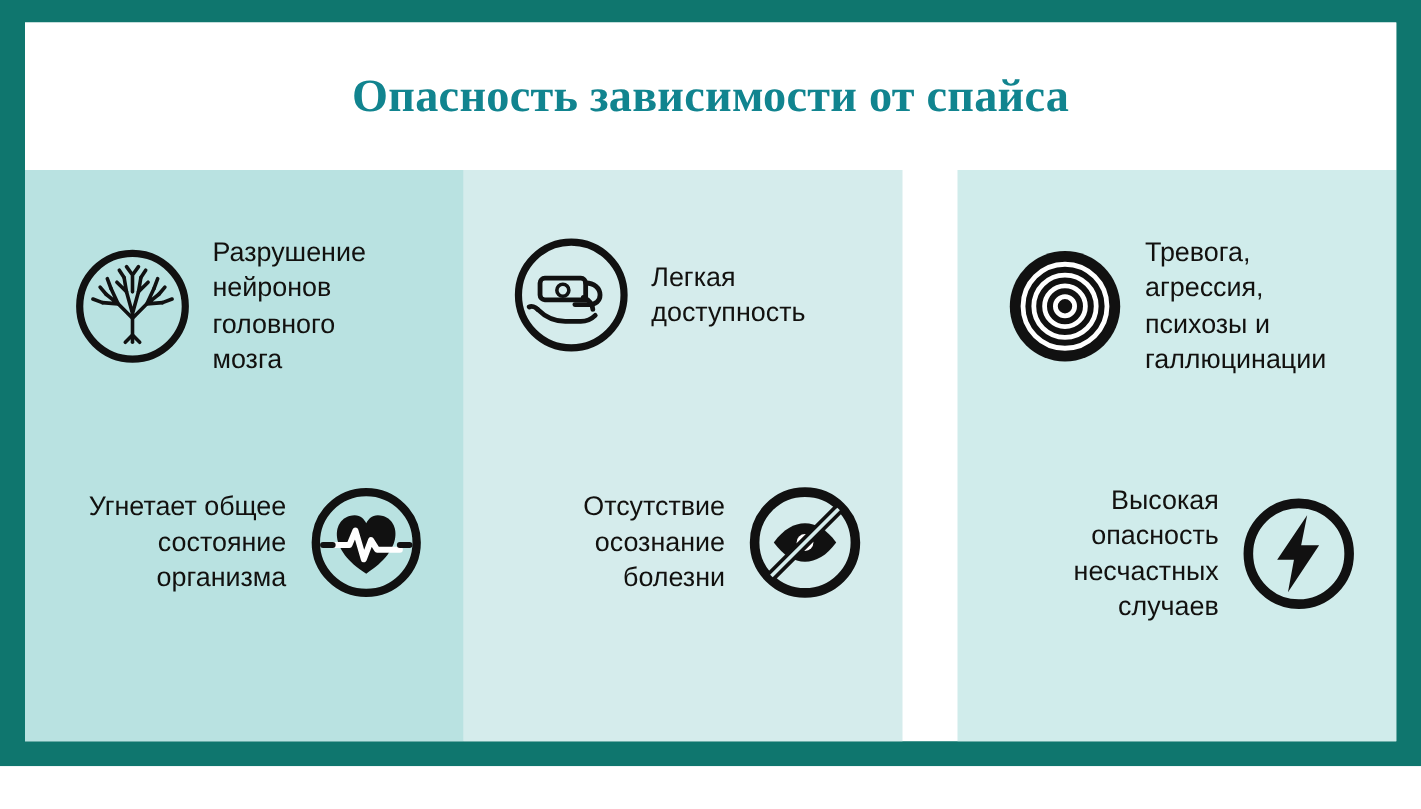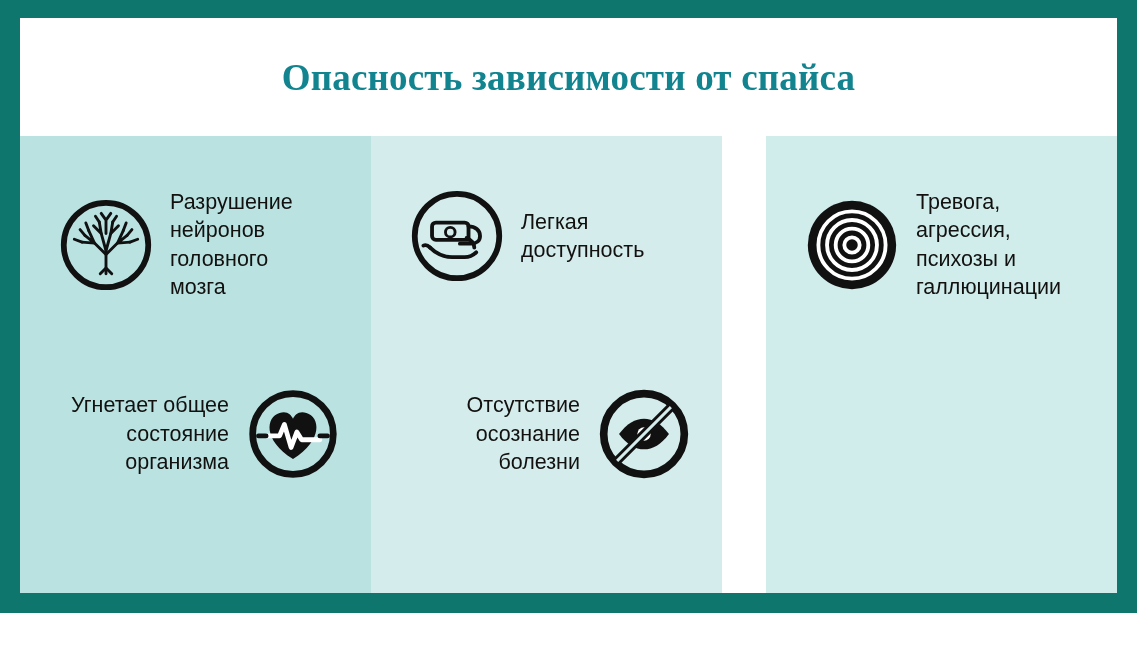--- a/index.html
+++ b/index.html
@@ -194,18 +194,30 @@
               <circle cx="50" cy="50" r="17" fill="none" stroke="#ffffff" stroke-width="4"></circle>
               <circle cx="50" cy="50" r="8" fill="none" stroke="#ffffff" stroke-width="4"></circle>
             </svg>
           </div>
           <div class="label">Тревога,
 агрессия,
 психозы и
 галлюцинации</div>
         </div>
 
+        <div class="cell bottom icon-right">
+          <div class="label">Высокая
+опасность
+несчастных
+случаев</div>
+          <div class="icon-wrap">
+            <svg width="96" height="96" viewBox="0 0 100 100" aria-hidden="true">
+              <circle cx="50" cy="50" r="42" fill="none" stroke="#111" stroke-width="8"></circle>
+              <path d="M57 18 L32 55 h14 l-5 27 l26 -39 h-15 z" fill="#111"></path>
+            </svg>
+          </div>
+        </div>
 
       </div>
 
     </div>
   </div>
 </div>
 
 </body></html>

